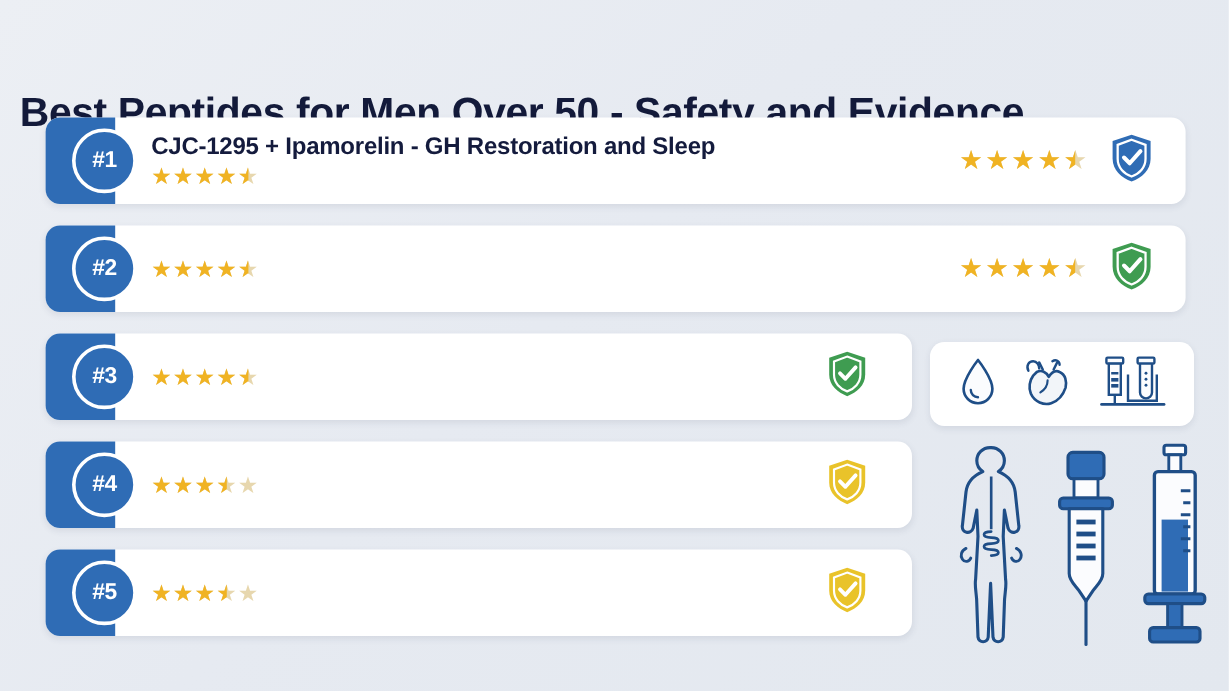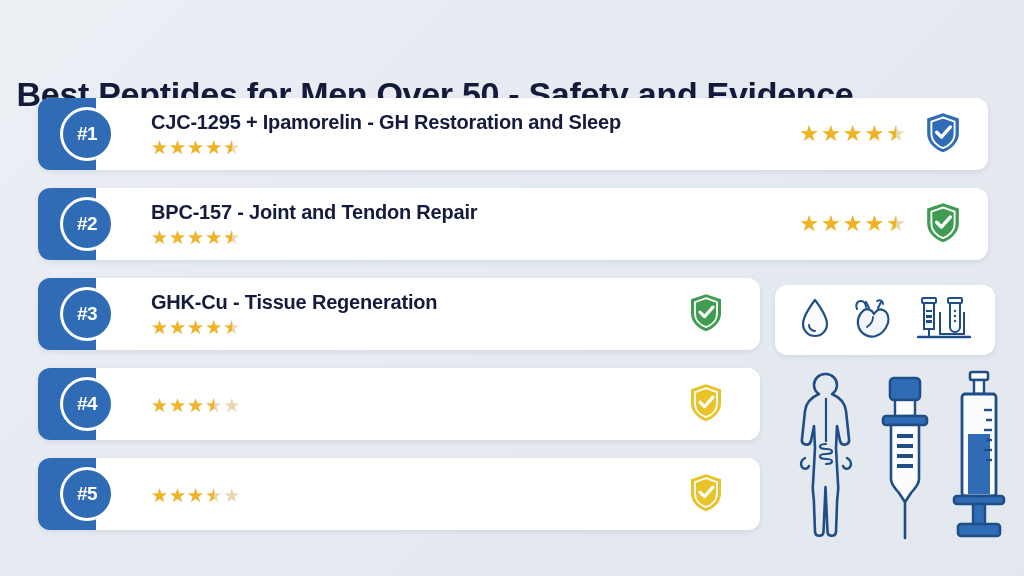--- a/index.html
+++ b/index.html
@@ -80,21 +80,21 @@
     align-items: center;
     justify-content: center;
     color: #ffffff;
     font-size: 19px;
     font-weight: bold;
     letter-spacing: -0.5px;
     z-index: 3;
   }
 
   .row-body {
-    margin-left: 113px;
+    margin-left: 88px;
     display: flex;
     flex-direction: column;
     justify-content: center;
     flex: 1;
     min-width: 0;
   }
 
   .row-title {
     font-size: 20px;
     font-weight: bold;
@@ -197,21 +197,20 @@
             <path d="M18 2 L33 7 v14 c0 9 -7 15 -15 18 C10 36 3 30 3 21 V7 Z" fill="#2f6cb5"></path>
             <path d="M18 6 L29 10 v11 c0 7 -5 12 -11 14 C12 33 7 28 7 21 V10 Z" fill="none" stroke="#ffffff" stroke-width="1.8"></path>
             <path d="M12 20 l4.5 4.5 L25 15" fill="none" stroke="#ffffff" stroke-width="3.2" stroke-linecap="round" stroke-linejoin="round"></path>
           </svg></span>
       </div>
     </div>
     <div class="row wide">
       <div class="badge"></div>
       <div class="badge-ring">#2</div>
       <div class="row-body">
-        <div class="row-title">BPC-157 - Joint and Tendon Repair</div>
         <div class="stars-left"><span class="stars stars-left-inner">
             <span class="star">★<span class="fill" style="width:100%">★</span></span>
             <span class="star">★<span class="fill" style="width:100%">★</span></span>
             <span class="star">★<span class="fill" style="width:100%">★</span></span>
             <span class="star">★<span class="fill" style="width:100%">★</span></span>
             <span class="star">★<span class="fill" style="width:50%">★</span></span>
           </span></div>
       </div>
       <div class="row-right">
         <span class="stars stars-right">
@@ -225,21 +224,20 @@
             <path d="M18 2 L33 7 v14 c0 9 -7 15 -15 18 C10 36 3 30 3 21 V7 Z" fill="#3f9c51"></path>
             <path d="M18 6 L29 10 v11 c0 7 -5 12 -11 14 C12 33 7 28 7 21 V10 Z" fill="none" stroke="#ffffff" stroke-width="1.8"></path>
             <path d="M12 20 l4.5 4.5 L25 15" fill="none" stroke="#ffffff" stroke-width="3.2" stroke-linecap="round" stroke-linejoin="round"></path>
           </svg></span>
       </div>
     </div>
     <div class="row short">
       <div class="badge"></div>
       <div class="badge-ring">#3</div>
       <div class="row-body">
-        <div class="row-title">GHK-Cu - Tissue Regeneration</div>
         <div class="stars-left"><span class="stars stars-left-inner">
             <span class="star">★<span class="fill" style="width:100%">★</span></span>
             <span class="star">★<span class="fill" style="width:100%">★</span></span>
             <span class="star">★<span class="fill" style="width:100%">★</span></span>
             <span class="star">★<span class="fill" style="width:100%">★</span></span>
             <span class="star">★<span class="fill" style="width:50%">★</span></span>
           </span></div>
       </div>
       <div class="row-shield-only">
         <span><svg width="36" height="40.32000000000001" viewBox="0 0 36 40">

